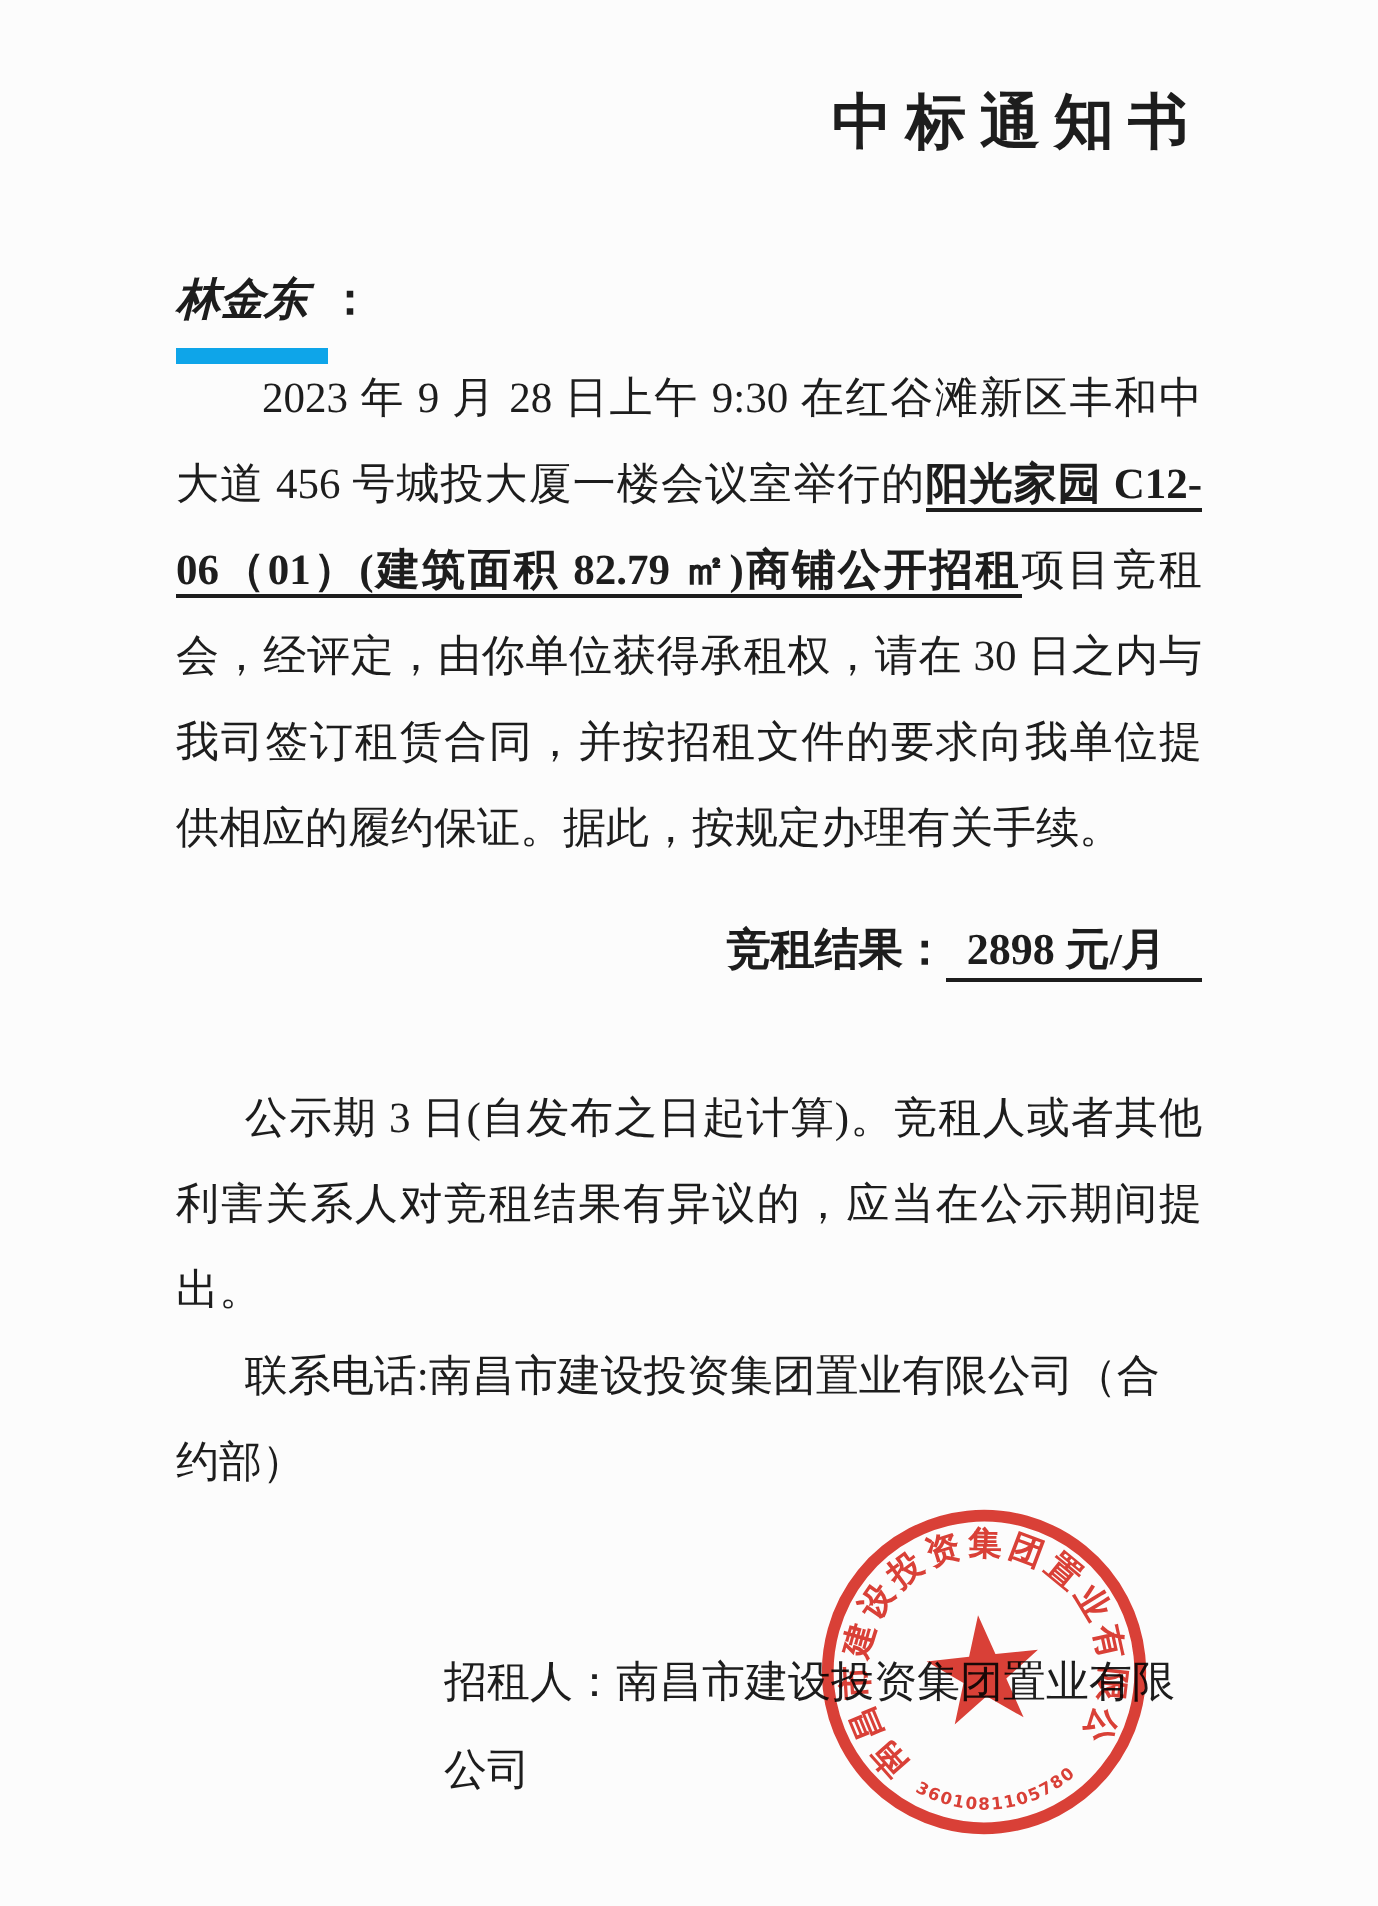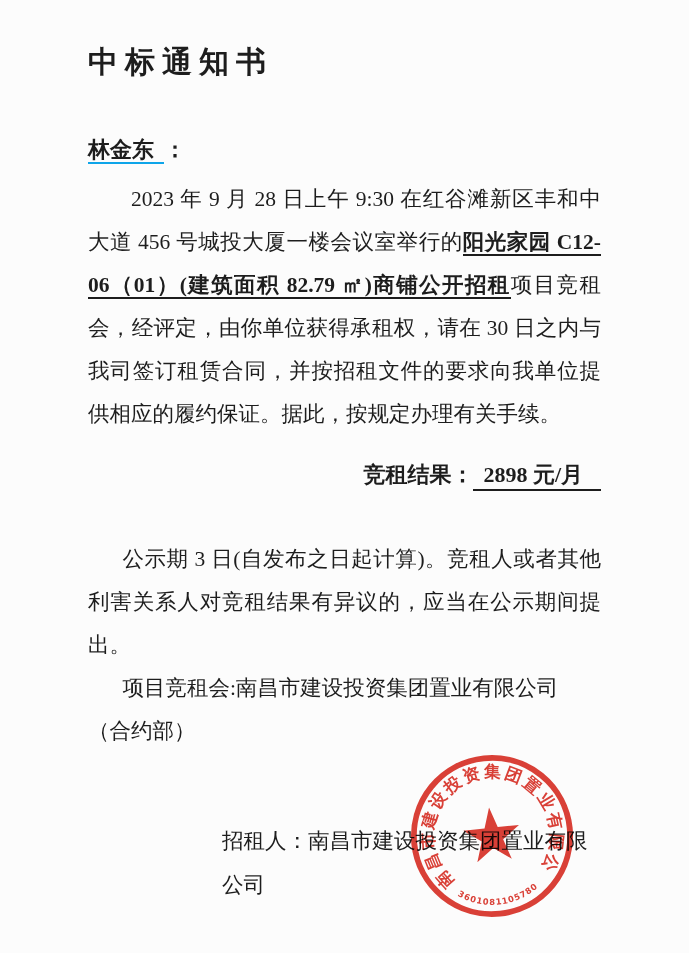--- a/index.html
+++ b/index.html
@@ -10,34 +10,35 @@
     background:#fcfcfc;
     color:#1d1d1d;
     padding:40px 88px 0 88px;
     font-family:"Liberation Serif","DejaVu Serif",serif;
     overflow:hidden;
   }
   .title {
     margin:0;
     font-size:30px;
     font-weight:700;
-    text-align:left;
+    text-align:right;
     letter-spacing:7px;
     line-height:44px;
   }
   .addressee {
     margin-top:50px;
     font-size:22px;
     font-weight:700;
     line-height:32px;
   }
   .addressee .name {
-    border-bottom:2px solid #0ea5e9;
+    border-bottom:8px solid #0ea5e9;
     padding-right:10px;
-    padding-bottom:0;
+    padding-bottom:12px;
+    font-style:italic;
   }
   .para {
     font-size:21.5px;
     line-height:43px;
     text-align:justify;
     margin:0;
   }
   .para1 { margin-top:12px; text-indent:2em; }
   .highlight {
     font-weight:700;
@@ -99,21 +100,21 @@
   <p class="para para1">
     <span>2023 年 9 月 28 日上午 9:30 在红谷滩新区丰和中大道 456 号城投大厦一楼会议室举行的</span><span class="highlight">阳光家园 C12-06（01）(建筑面积 82.79 ㎡)商铺公开招租</span><span>项目竞租会，经评定，由你单位获得承租权，请在 30 日之内与我司签订租赁合同，并按招租文件的要求向我单位提供相应的履约保证。据此，按规定办理有关手续。</span>
   </p>
 
   <p class="result">
     <span>竞租结果：</span><span class="result-value">2898 元/月</span>
   </p>
 
   <p class="para para2">公示期 3 日(自发布之日起计算)。竞租人或者其他利害关系人对竞租结果有异议的，应当在公示期间提出。</p>
 
-  <p class="line-ind">项目竞租会:南昌市建设投资集团置业有限公司（合约部）</p>
+  <p class="line-ind">联系电话:南昌市建设投资集团置业有限公司（合约部）</p>
 
 
   <div class="sig">
     <div class="sig-line">
       <span>招租人：</span><span>南昌市建设投资集团置业有限公司</span>
     </div>
 
   </div>
 
   <div class="seal">

